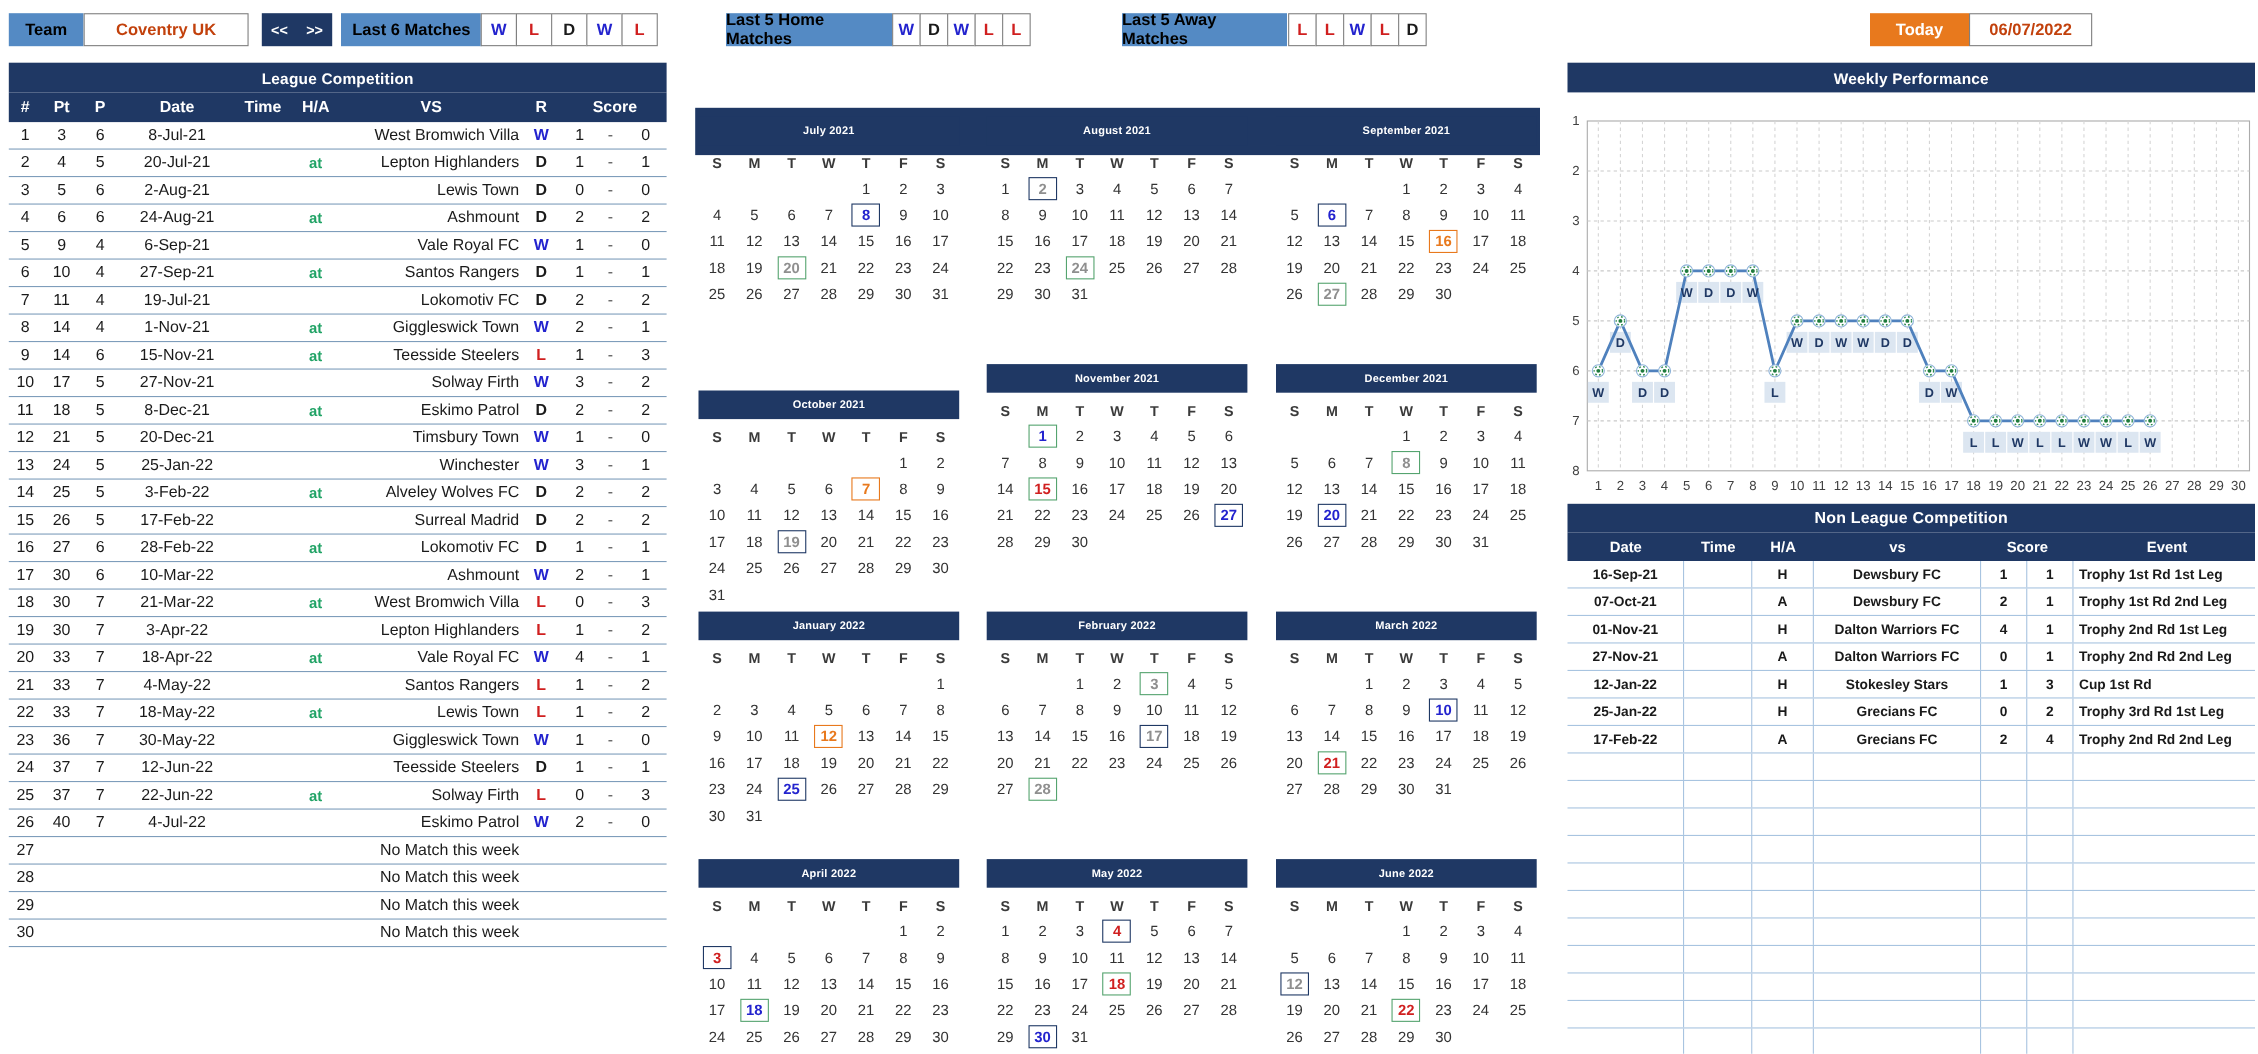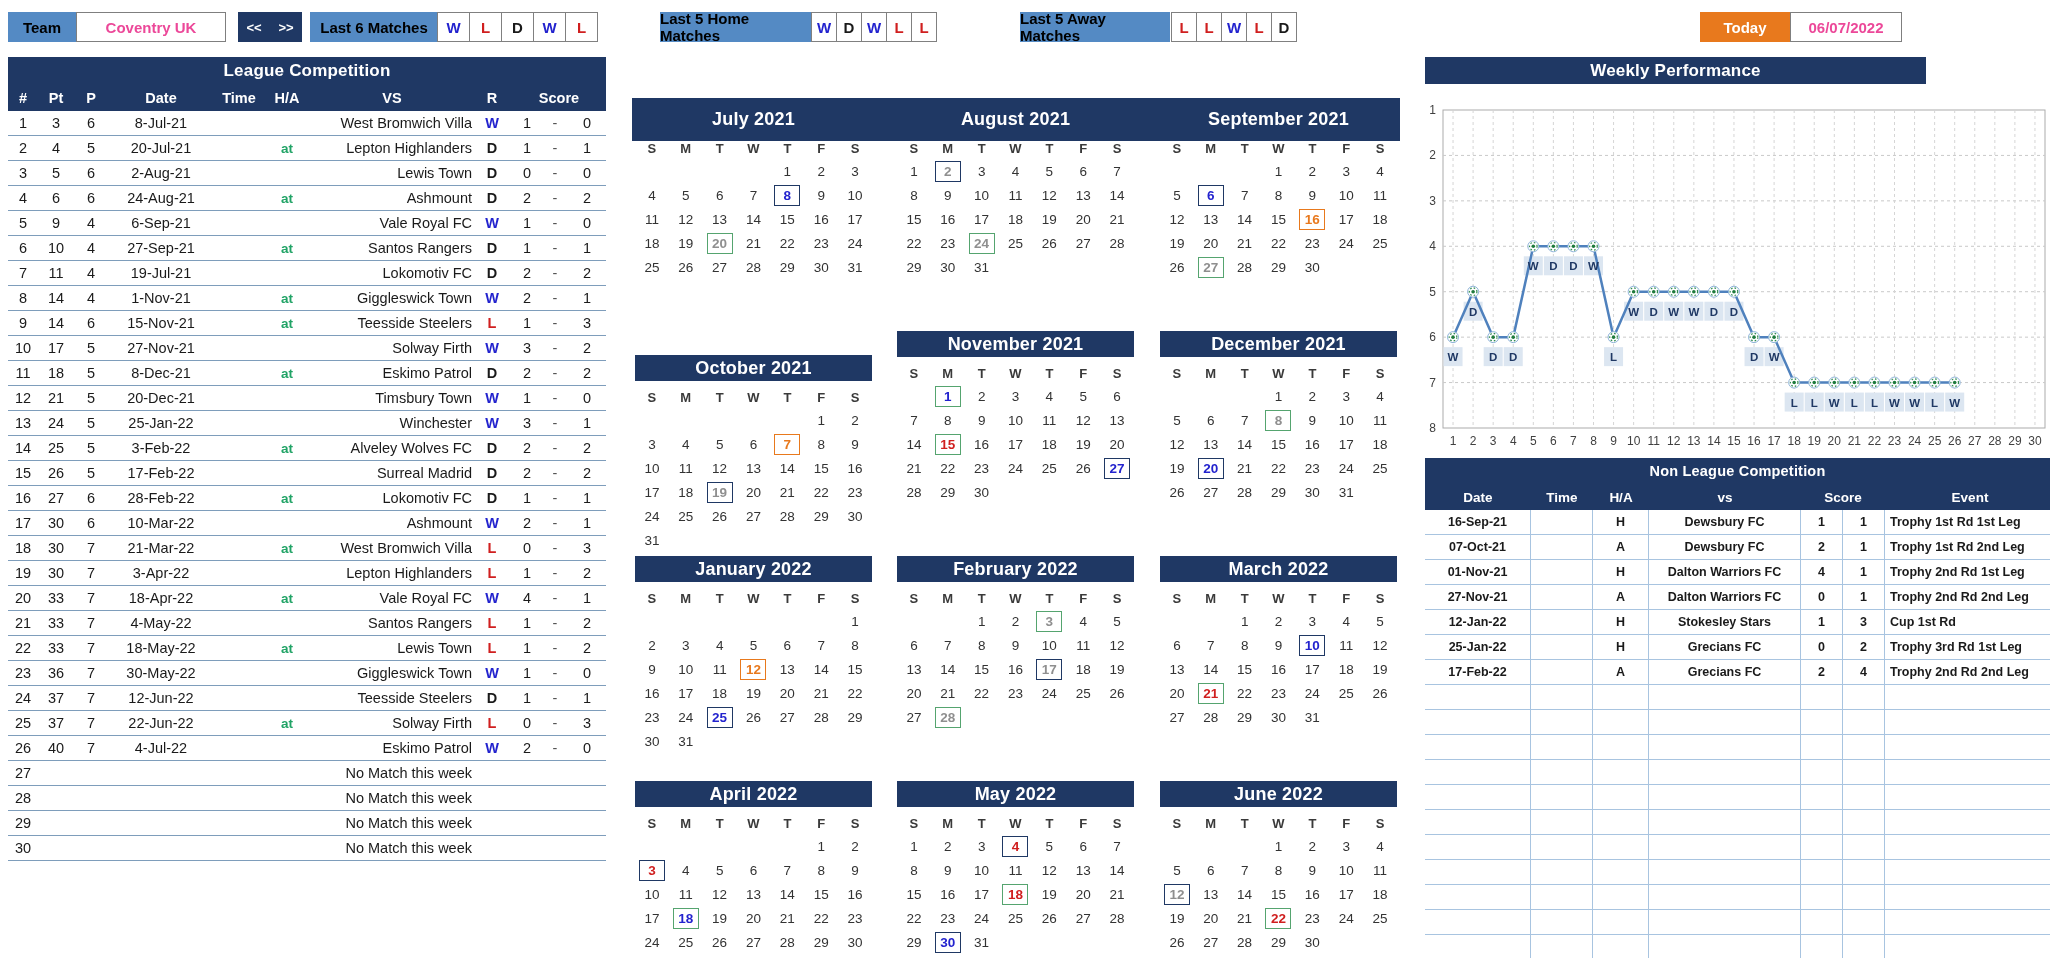--- a/index.html
+++ b/index.html
@@ -2,27 +2,27 @@
 <html style="--navy: #1F3864; --accent: #548AC4; --orange: #E8791D; --win: #2323CE; --loss: #D01F1F; --draw: #1A1A1A; --green: #21A366; --calgreen: #55A46F; --rowline: #7E9DBB; --nlline: #A8C4E0;"><head>
 <meta charset="utf-8">
 <style>
   html,body{margin:0;padding:0;}
   body{
     width:2053px;height:958px;position:relative;overflow:hidden;
     background:#ffffff;font-family:"Liberation Sans",sans-serif;
     -webkit-font-smoothing:antialiased;
   }
   .navybar{background:var(--navy);color:#fff;font-weight:bold;text-align:center;
-    display:flex;align-items:center;justify-content:center;font-size:17px;letter-spacing:.2px;}
+    display:flex;align-items:center;justify-content:center;font-size:14px;letter-spacing:.2px;}
   
   .topbar{position:absolute;top:12px;left:0;width:2053px;height:30px;}
   .tb{position:absolute;top:0;height:30px;display:flex;align-items:center;justify-content:center;
       font-weight:bold;font-size:15px;box-sizing:border-box;}
   .tb-blue{background:var(--accent);color:#000000;}
-  .tb-white{background:#fff;color:#ec4899;border:1px solid #7f7f7f;}
+  .tb-white{background:#fff;color:#c2410c;border:1px solid #7f7f7f;}
   .tb-navy{background:var(--navy);color:#fff;cursor:pointer;font-size:13px;}
   .tb-orange{background:var(--orange);color:#fff;}
   .rescells{position:absolute;top:0;height:30px;display:flex;}
   .res-cell{width:33px;height:30px;box-sizing:border-box;border:1px solid #808080;margin-left:-1px;
     background:#fff;display:flex;align-items:center;justify-content:center;font-weight:bold;font-size:15px;}
   .res-cell.sm{width:26px;}
   .rW{color:var(--win);} .rL{color:var(--loss);} .rD{color:var(--draw);}
   
   .league{position:absolute;left:8px;top:57px;width:598px;}
   .lg-title{height:27px;}
@@ -34,32 +34,32 @@
   .c-time{width:50px;text-align:center;} .c-ha{width:46px;text-align:center;}
   .c-vs{width:162px;text-align:right;padding-left:2px;box-sizing:border-box;}
   .c-r{width:40px;text-align:center;font-weight:bold;}
   .c-s1{width:30px;text-align:center;} .c-dash{width:26px;text-align:center;color:#555;}
   .c-s2{width:38px;text-align:center;}
   .at{color:var(--green);font-weight:bold;font-size:13.5px;}
   .c-head{font-weight:bold;}
   
   .sched-title{position:absolute;left:632px;top:57px;width:768px;height:43px;margin-top:41px;}
   .cal{position:absolute;width:237px;}
-  .cal-title{height:26px;font-size:18px;margin-bottom:6px;}
+  .cal-title{height:26px;font-size:10px;margin-bottom:6px;}
   .cal-grid{display:grid;grid-template-columns:repeat(7,1fr);row-gap:2px;}
   .cal-dow{height:20px;display:flex;align-items:center;justify-content:center;
     font-size:13px;font-weight:600;color:#3a3a3a;}
   .cal-day{height:22px;display:flex;align-items:center;justify-content:center;
     font-size:13.5px;color:#333;}
   .cal-box{display:flex;align-items:center;justify-content:center;width:26px;height:21px;
     box-sizing:border-box;border:1.5px solid transparent;font-weight:bold;}
   .b-navy{border-color:var(--navy);} .b-green{border-color:var(--calgreen);} .b-orange{border-color:var(--orange);}
   .t-blue{color:var(--win);} .t-red{color:var(--loss);} .t-gray{color:#8f8f8f;} .t-orange{color:var(--orange);}
   
-  .perf-title{position:absolute;left:1425px;top:57px;width:501px;height:27px;}
+  .perf-title{position:absolute;left:1425px;top:57px;width:625px;height:27px;}
   #chart{position:absolute;left:1425px;top:88px;width:628px;height:370px;}
   .nl{position:absolute;left:1425px;top:458px;width:625px;}
   .nl-title{height:26px;font-size:14.5px;}
   .nl-head{display:flex;background:var(--navy);color:#fff;font-weight:bold;font-size:13.5px;height:26px;align-items:center;text-align:center;}
   .nl-row{display:flex;height:25px;box-sizing:border-box;font-size:12.5px;font-weight:bold;color:#1a1a1a;
      border-bottom:1px solid var(--nlline);}
   .nl-cell{box-sizing:border-box;border-right:1px solid var(--nlline);height:100%;
      display:flex;align-items:center;justify-content:center;}
   .nl-date{width:106px;} .nl-time{width:62px;} .nl-ha{width:56px;} .nl-vs{width:152px;}
   .nl-s1{width:42px;} .nl-s2{width:42px;}

